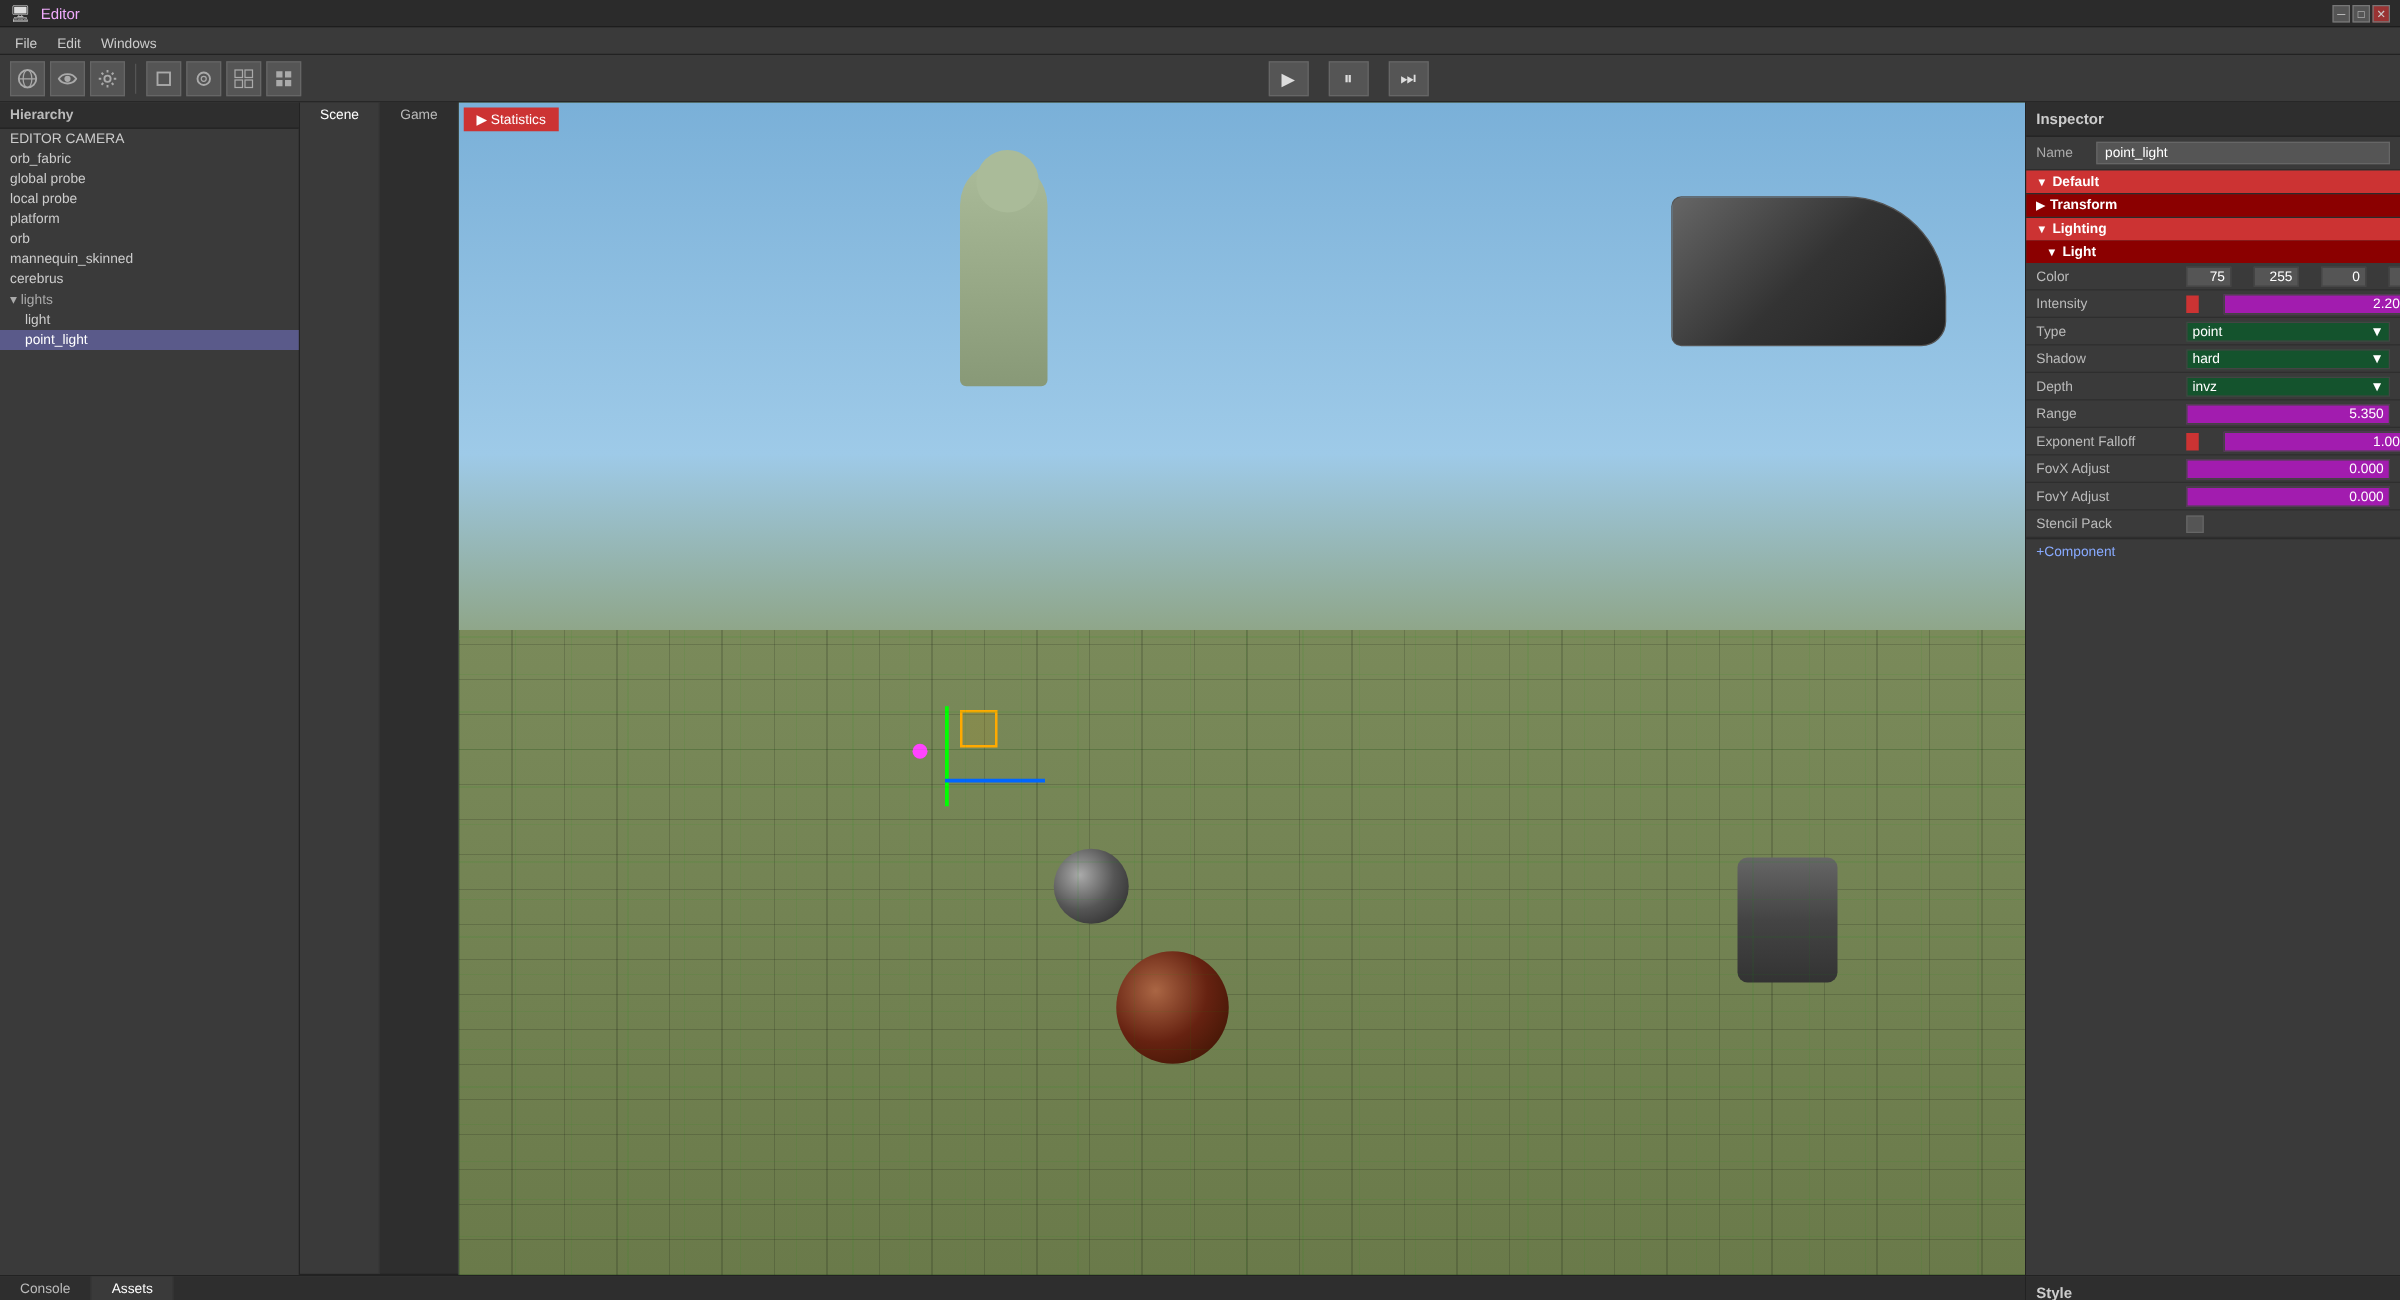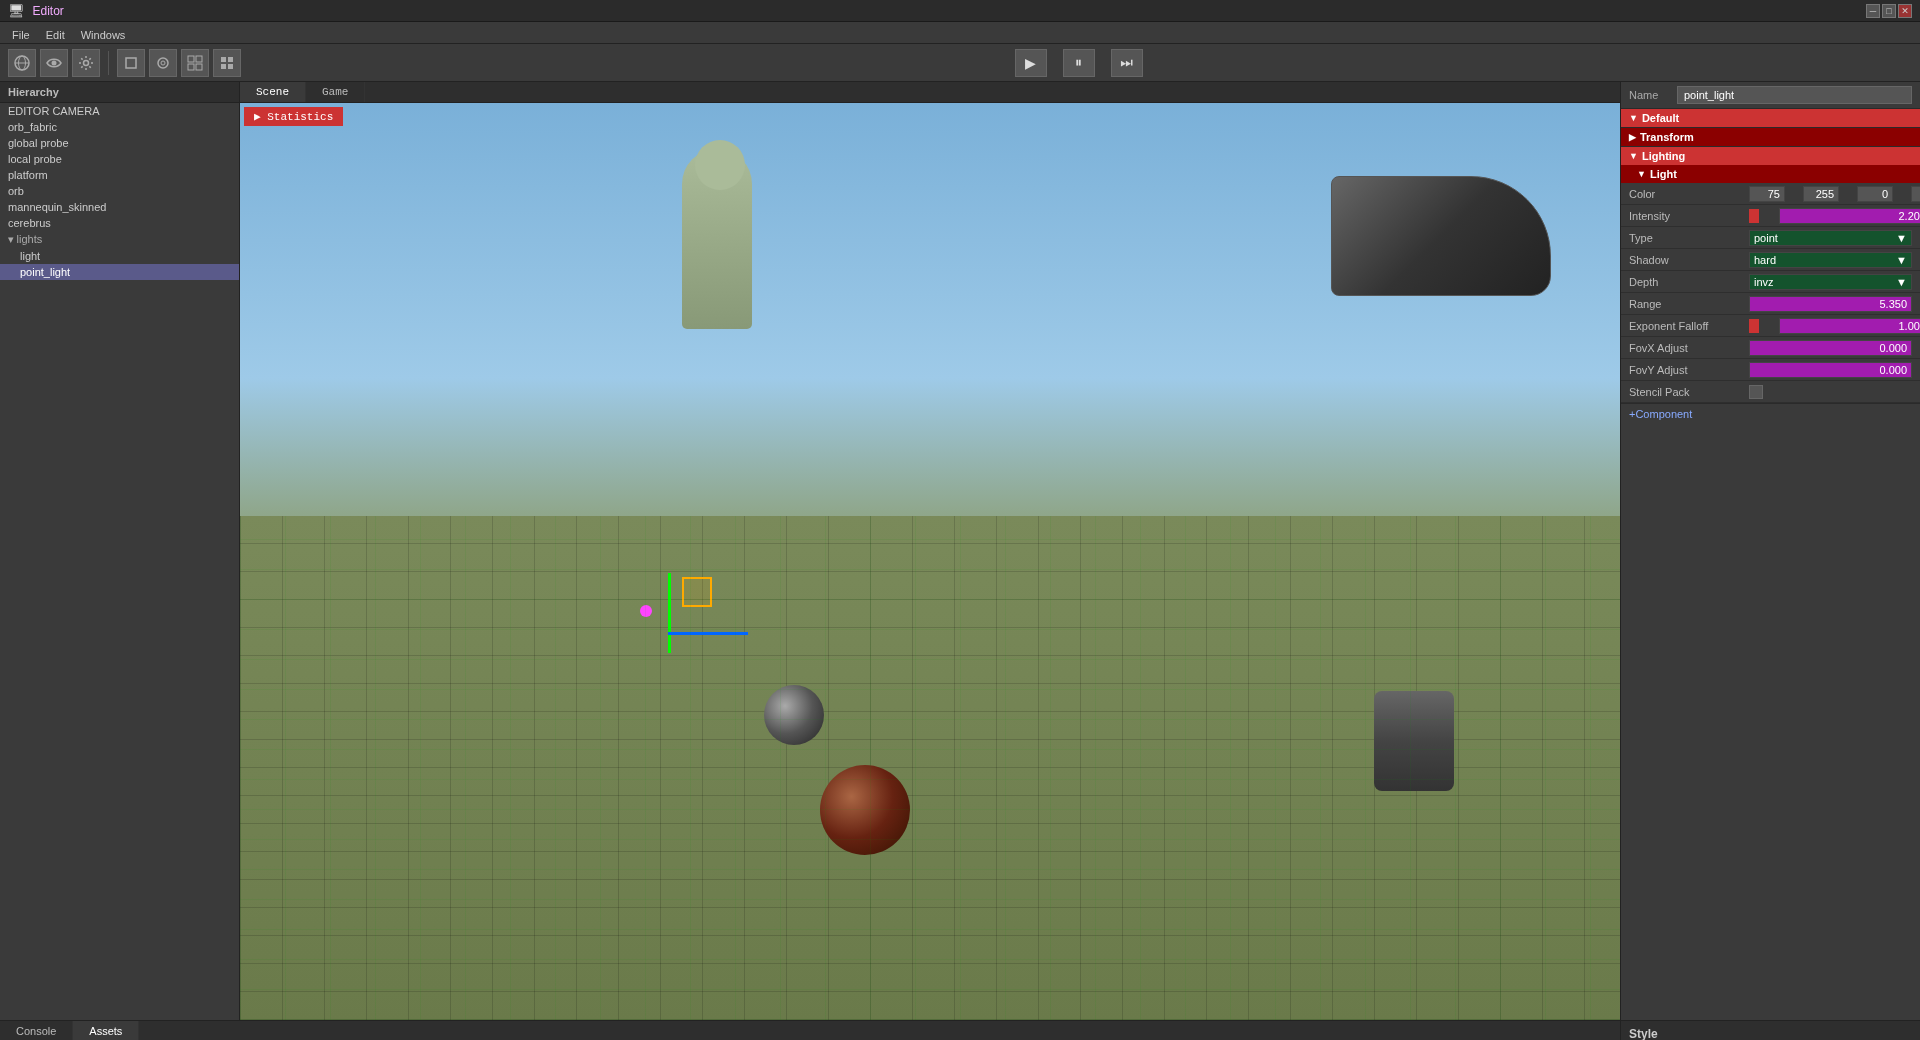--- a/index.html
+++ b/index.html
@@ -144,22 +144,21 @@
       padding: 2px 8px;
       color: #aaa;
       font-size: 11px;
       cursor: pointer;
     }
 
     
     #viewport-area {
       flex: 1;
       display: flex;
-      flex-direction: column;
-      font-family: Liberation Mono, monospace;
+      flex-direction: row;
     }
     #viewport-tabs {
       display: flex;
       background: #2e2e2e;
       border-bottom: 1px solid #222;
     }
     .viewport-tab {
       padding: 4px 16px;
       cursor: pointer;
       color: #bbb;
@@ -593,20 +592,21 @@
         <div class="scene-selection"></div>
         <div class="scene-pink-dot"></div>
 
         <div style="position:absolute;left:0;right:0;bottom:0;height:55%;background: repeating-linear-gradient(0deg,rgba(0,150,0,0.08) 0px,rgba(0,150,0,0.08) 1px,transparent 1px,transparent 30px),repeating-linear-gradient(90deg,rgba(0,150,0,0.08) 0px,rgba(0,150,0,0.08) 1px,transparent 1px,transparent 45px);pointer-events:none;"></div>
       </div>
       <div id="statistics-btn">▶ Statistics</div>
     </div>
   </div>
 
   <div id="inspector">
+    <div id="inspector-header">Inspector</div>
 
     <div class="inspector-name-row">
       <span class="inspector-name-label">Name</span>
       <input class="inspector-name-value" style="background: rgb(85, 85, 85); border: 1px solid rgb(102, 102, 102); color: rgb(255, 255, 255); padding: 2px 6px; font-size: 11px; flex: 1 1 0%;" value="point_light">
     </div>
 
     <div class="inspector-section">
       <div class="inspector-section-header">
         <span class="arrow">▼</span>
         <span>Default</span>

